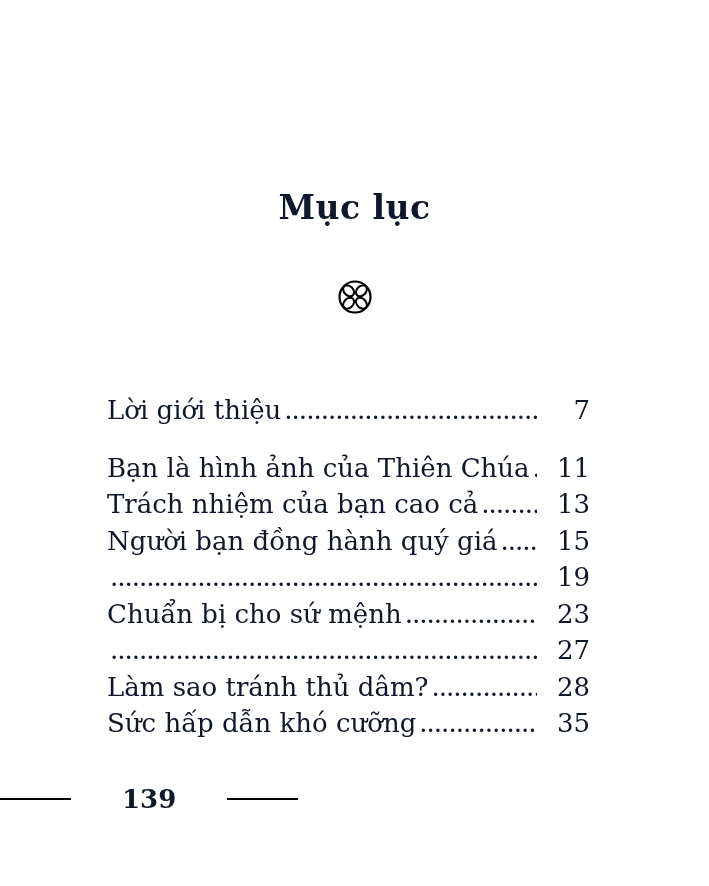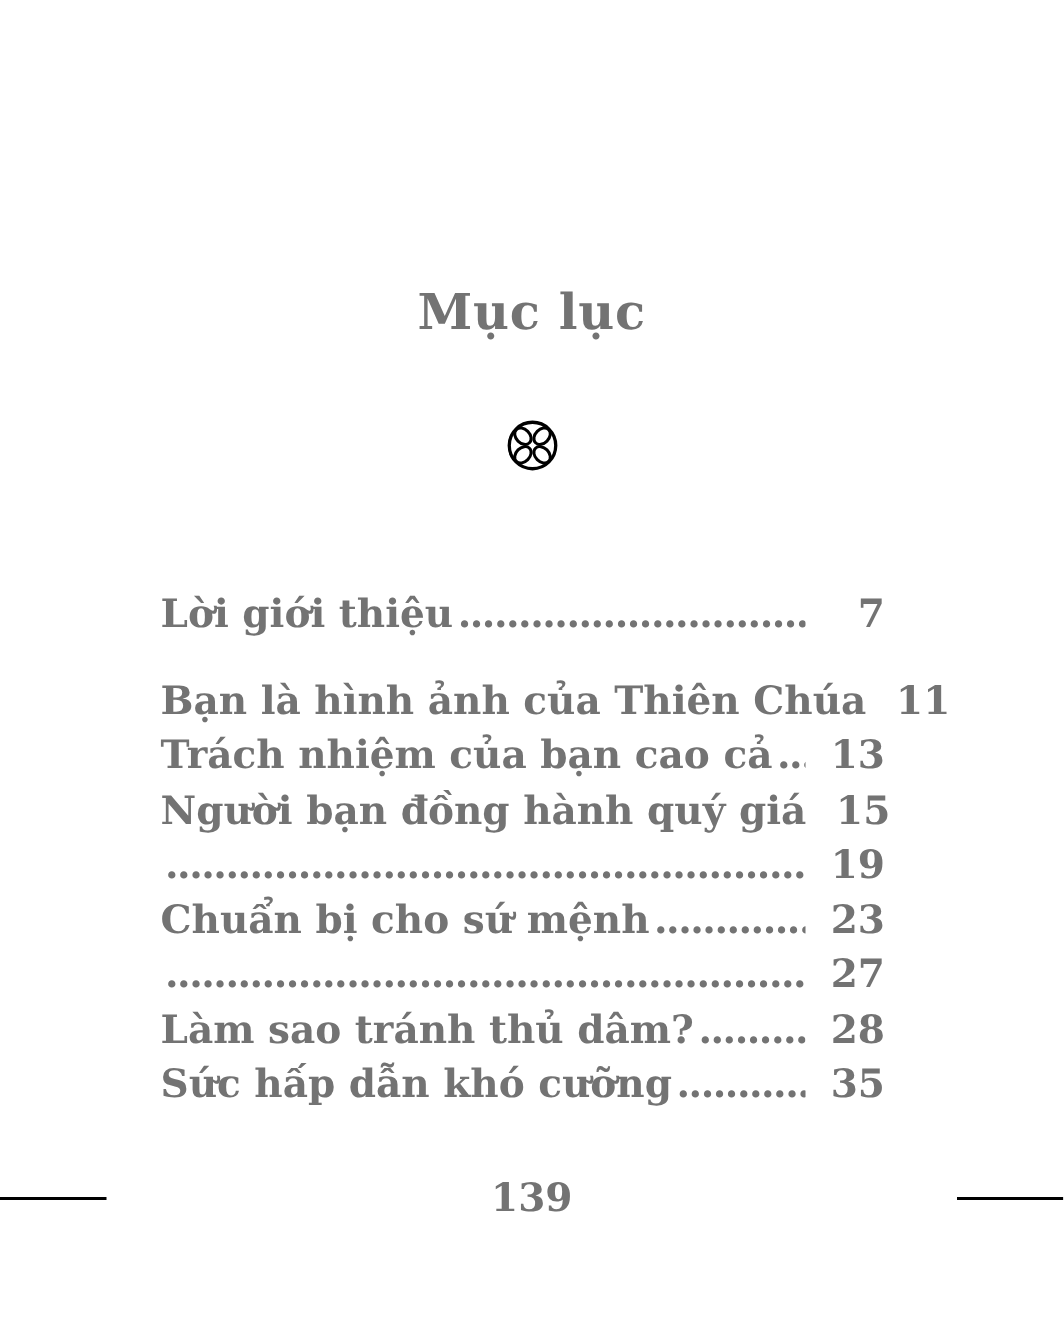--- a/index.html
+++ b/index.html
@@ -1,21 +1,21 @@
 <!DOCTYPE html>
 <html><head>
 <meta charset="utf-8">
 <style>
   html, body { margin: 0; padding: 0; background: #ffffff; }
   .page {
     position: relative;
     width: 709px;
     height: 886px;
     background: #ffffff;
-    color: #737373;
+    color: #0f172a;
     font-family: "DejaVu Serif", "Liberation Serif", serif;
     overflow: hidden;
   }
   .title {
     position: absolute;
     top: 168px;
     left: 0;
     width: 100%;
     text-align: center;
     font-family: "DejaVu Serif", serif;
@@ -30,21 +30,20 @@
     left: 0;
     width: 100%;
     display: flex;
     justify-content: center;
   }
   .toc {
     position: absolute;
     top: 392px;
     left: 107px;
     width: 483px;
-    font-weight: bold;
   }
   .toc-row {
     display: flex;
     align-items: baseline;
     height: 36.5px;
     line-height: 36.5px;
     font-size: 26px;
     white-space: nowrap;
   }
   .toc-row.gap-above { margin-top: 21px; }
@@ -64,21 +63,22 @@
     width: 53px;
     text-align: right;
   }
   .footer {
     position: absolute;
     top: 782px;
     left: 0;
     width: 100%;
     display: flex;
     align-items: center;
-    justify-content: space-between;
+    justify-content: flex-start;
+    gap: 40px;
   }
   .footer-rule {
     width: 71px;
     height: 2px;
     background: #000;
   }
   .folio {
     font-family: "DejaVu Serif", serif;
     font-weight: bold;
     font-size: 26px;

